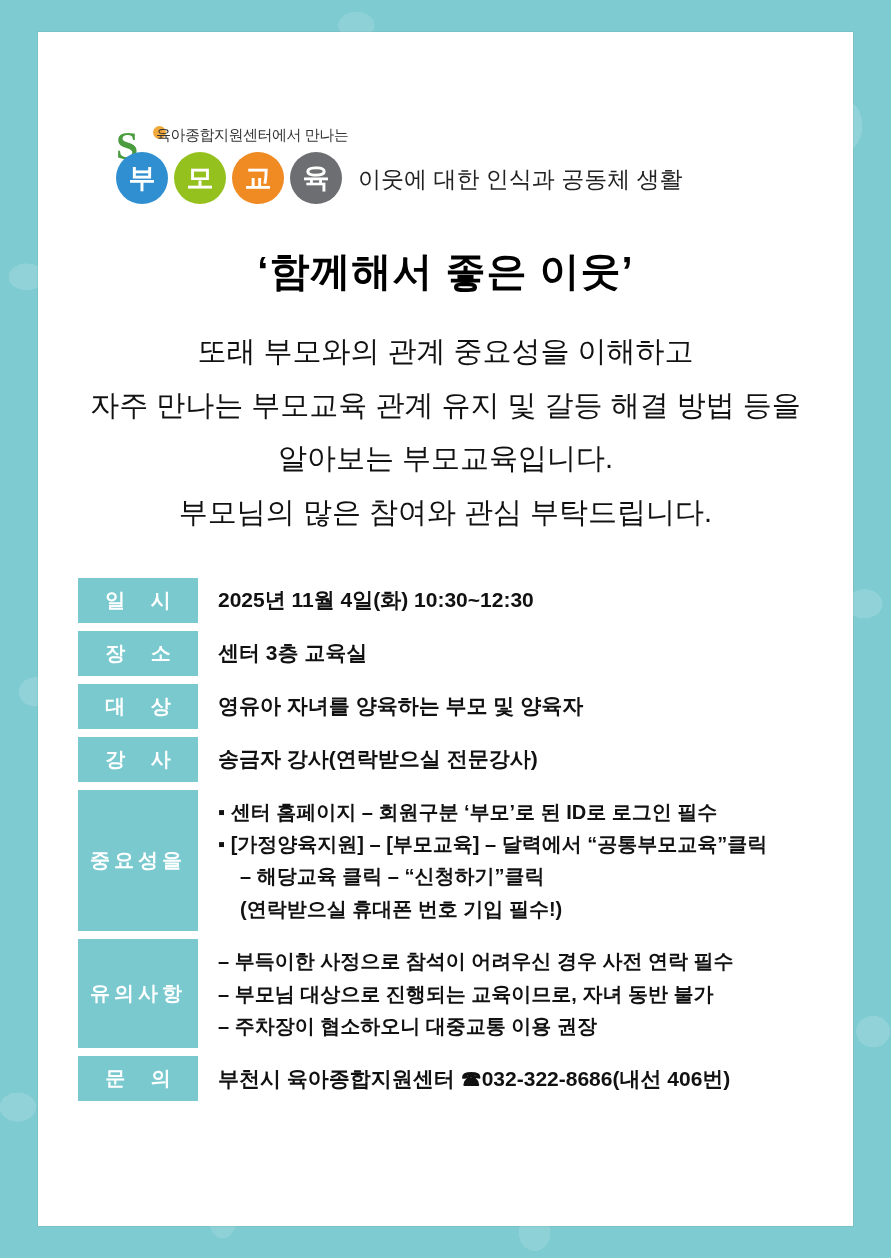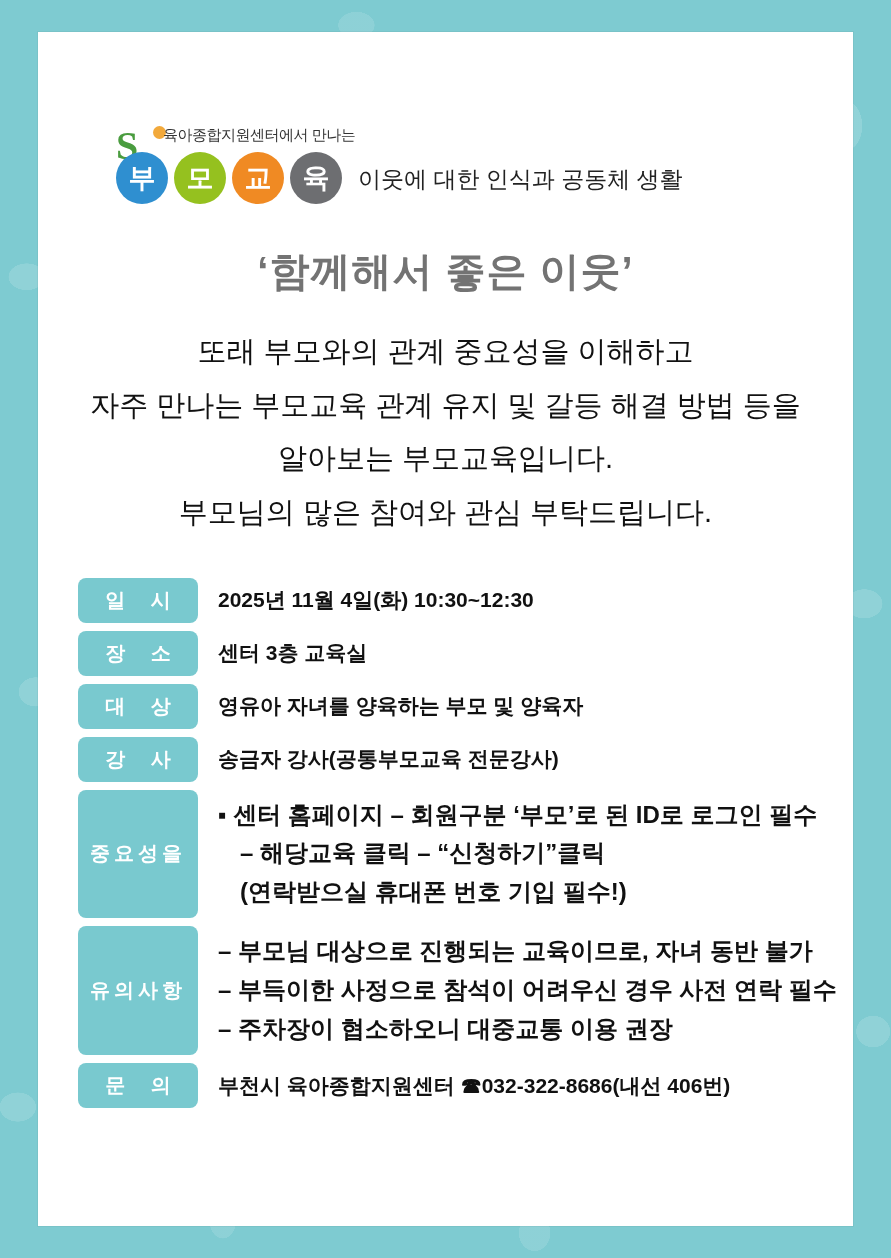--- a/index.html
+++ b/index.html
@@ -46,66 +46,66 @@
   .content { position:absolute; inset:0; padding: 36px 40px; }
 
   
   .logo-row { position:relative; }
   .logo-s {
     position:absolute; left:38px; top:54px;
     font-family:"Liberation Serif", serif;
     font-size:40px; font-weight:bold; color:#4a9c3f; letter-spacing:-2px;
   }
   .logo-dot { position:absolute; left:75px; top:58px; width:13px;height:13px;border-radius:50%;background:#f2a93b;}
-  .logo-tag { position:absolute; left:85px; top:58px; font-size:15px; color:#333; letter-spacing:-0.5px;}
+  .logo-tag { position:absolute; left:78px; top:58px; font-size:15px; color:#333; letter-spacing:-0.5px;}
   .badges { position:absolute; left:38px; top:84px; display:flex; gap:6px; align-items:center;}
   .badge {
     width:52px;height:52px;border-radius:50%;
     display:flex;align-items:center;justify-content:center;
     color:#fff;font-size:27px;font-weight:bold;
     font-family:"Liberation Sans", sans-serif;
   }
   .b1{background:#2f8fd0;} .b2{background:#95c11f;} .b3{background:#f08a23;} .b4{background:#6d6e71;}
   .logo-sub {
     position:absolute; left:280px; top:96px;
     font-size:23px; font-weight:normal; color:#222; letter-spacing:0px;
   }
 
   
   .headline {
     margin-top:176px;
     text-align:center;
-    font-size:40px; font-weight:bold; color:#737373;
+    font-size:40px; font-weight:bold; color:#000000;
     letter-spacing:1px;
   }
   .intro {
     margin-top:26px;
     text-align:center;
     font-size:29px; color:#111; line-height:1.85;
     letter-spacing:0px;
   }
 
   
   .table { margin-top:38px; display:flex; flex-direction:column; gap:8px; }
   .row { display:flex; align-items:stretch; gap:14px; }
   .label {
     width:120px; flex:0 0 120px;
     background:#79c9cf; color:#ffffff;
     font-size:20px; font-weight:bold;
     display:flex; align-items:center; justify-content:center;
-    letter-spacing:4px; padding:9px 0;border-radius:8px;
+    letter-spacing:4px; padding:9px 0;
   }
   .label.spaced { letter-spacing:10px; text-indent:10px; }
   .value {
     flex:1; display:flex; flex-direction:column; justify-content:center;
     font-size:21px; font-weight:bold; color:#111; line-height:1.6;
   }
   .value .line { white-space:nowrap;margin-left:6px; }
   .indent { padding-left:22px; }
-  .value.multi { padding:6px 0; font-size:24px; line-height:1.62; }
+  .value.multi { padding:6px 0; font-size:20px; line-height:1.62; }
 </style>
 </head>
 <body>
 
 <div class="bg-pattern"></div>
 
 <div class="card">
 
   <svg class="ribbon" viewBox="0 0 320 270">
     <path d="M320,0 L150,0 C150,0 215,18 238,55 C258,88 232,118 206,104 C184,92 196,62 224,64 C262,67 286,104 282,146 C278,190 240,225 196,240 C260,238 320,196 320,130 Z" fill="#ffffff"></path>
@@ -155,38 +155,39 @@
       <div class="row">
         <div class="label spaced">대 상</div>
         <div class="value">
           <div class="line">영유아 자녀를 양육하는 부모 및 양육자</div>
         </div>
       </div>
 
       <div class="row">
         <div class="label spaced">강 사</div>
         <div class="value">
-          <div class="line">송금자 강사(공통부모교육 전문강사)</div>
+          <div class="line">송금자 강사(연락받으실 전문강사)</div>
         </div>
       </div>
 
       <div class="row">
         <div class="label">중요성을</div>
         <div class="value multi">
           <div class="line">▪ 센터 홈페이지 – 회원구분 ‘부모’로 된 ID로 로그인 필수</div>
+          <div class="line">▪ [가정양육지원] – [부모교육] – 달력에서 “공통부모교육”클릭</div>
           <div class="line indent">– 해당교육 클릭 – “신청하기”클릭</div>
           <div class="line indent">(연락받으실 휴대폰 번호 기입 필수!)</div>
         </div>
       </div>
 
       <div class="row">
         <div class="label">유의사항</div>
         <div class="value multi">
+          <div class="line">– 부득이한 사정으로 참석이 어려우신 경우 사전 연락 필수</div>
           <div class="line">– 부모님 대상으로 진행되는 교육이므로, 자녀 동반 불가</div>
-          <div class="line">– 부득이한 사정으로 참석이 어려우신 경우 사전 연락 필수</div>
           <div class="line">– 주차장이 협소하오니 대중교통 이용 권장</div>
         </div>
       </div>
 
       <div class="row">
         <div class="label spaced">문 의</div>
         <div class="value">
           <div class="line">부천시 육아종합지원센터 ☎032-322-8686(내선 406번)</div>
         </div>
       </div>

